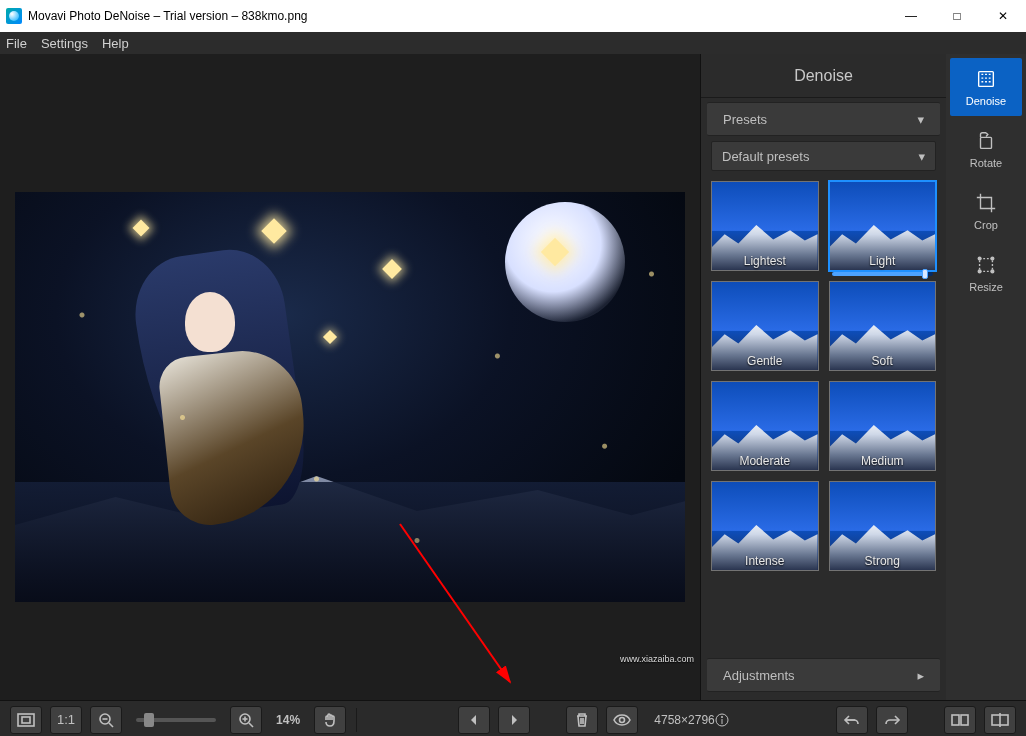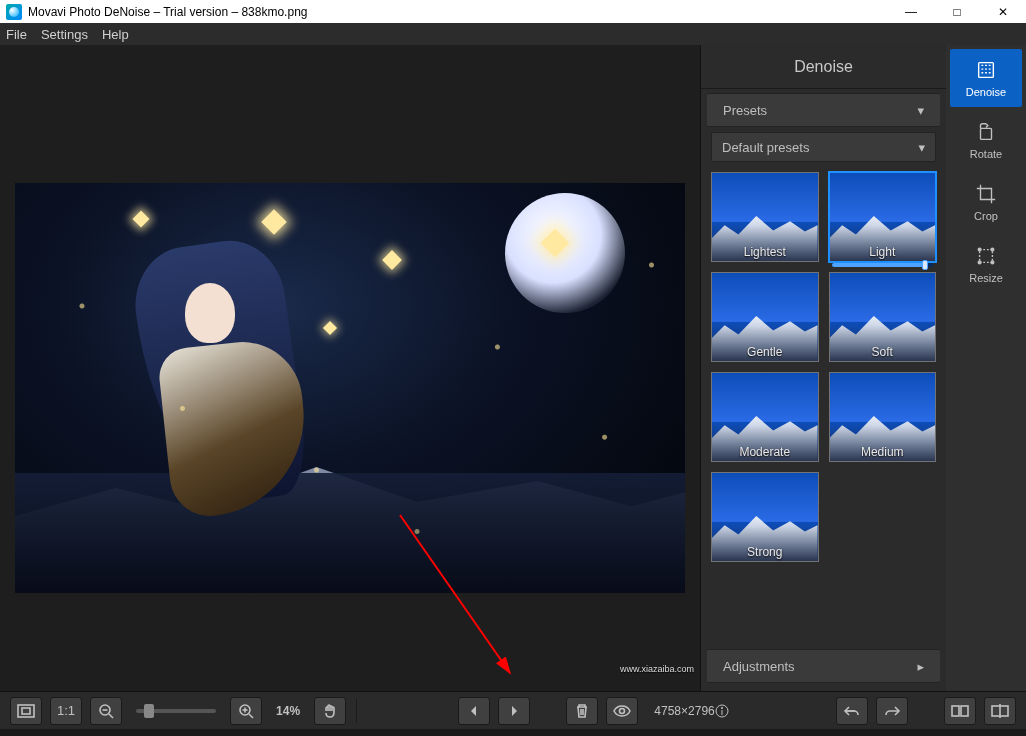--- a/index.html
+++ b/index.html
@@ -1,19 +1,19 @@
 <!DOCTYPE html>
 <html><head>
 <meta charset="utf-8">
 <style>
 * { box-sizing: border-box; margin: 0; padding: 0; font-family: "Segoe UI", Tahoma, sans-serif; }
 html, body { width: 1026px; height: 736px; overflow: hidden; background: #1a1a1a; }
 
 
-.titlebar { height: 23px; background: #fff; display: flex; align-items: center; padding-left: 6px; font-size: 12px; color: #000; }
+.titlebar { height: 32px; background: #fff; display: flex; align-items: center; padding-left: 6px; font-size: 12px; color: #000; }
 .titlebar .app-icon { width: 16px; height: 16px; margin-right: 6px; border-radius: 2px; background: linear-gradient(135deg,#0aa,#08f); position: relative; }
 .titlebar .app-icon::after{content:"";position:absolute;inset:3px;border-radius:50%;background:radial-gradient(circle at 30% 30%,#fff,#0af);}
 .titlebar .title-text { flex: 1; }
 .titlebar .win-btn { width: 46px; height: 30px; display:flex; align-items:center; justify-content:center; color:#000; font-size:12px; }
 
 
 .menubar { height: 22px; background: #2c2c2c; display:flex; align-items:center; padding-left:6px; gap:14px; font-family: "Courier New", monospace; font-size:13px; color:#d0d0d0; }
 .menubar .menu-item{cursor:pointer;}
 
 
@@ -74,21 +74,21 @@
 .bottombar{ height:38px; background:#2a2a2a; display:flex; align-items:center; padding:0 10px; gap:8px; border-top:1px solid #111;}
 .bb-btn{ min-width:32px; height:28px; background:#404040; border:1px solid #1a1a1a; border-radius:3px; display:flex; align-items:center; justify-content:center; color:#c0c0c0; cursor:pointer; font-size:13px; padding:0 6px;}
 .bb-btn svg{stroke:#c0c0c0;fill:none;stroke-width:1.6;}
 .bb-sep{width:1px;height:24px;background:#1a1a1a;margin:0 2px;}
 .zoom-slider{width:80px;height:4px;background:#555;border-radius:2px;position:relative;margin:0 6px;}
 .zoom-slider .knob{position:absolute;left:8px;top:-5px;width:10px;height:14px;background:#888;border-radius:2px;}
 .zoom-val{color:#c0c0c0;font-size:12px;min-width:36px;text-align:center;font-weight:bold;}
 .dims{color:#c0c0c0;font-size:12px;padding:0 8px;display:flex;align-items:center;}
 .spacer{flex:1;}
 .watermark{position:absolute;right:4px;bottom:42px;color:#fff;font-weight:bold;font-size:28px;letter-spacing:2px;text-shadow:0 0 4px #000,2px 2px 0 #000;-webkit-text-stroke:1px #000;}
-.watermark-sub{position:absolute;right:6px;bottom:17px;color:#ddd;font-size:9px;text-shadow:0 1px 1px #000;}
+.watermark-sub{position:absolute;right:6px;bottom:36px;color:#ddd;font-size:9px;text-shadow:0 1px 1px #000;}
 </style>
 </head>
 <body>
 
 <div class="titlebar">
   <div class="app-icon"></div>
   <div class="title-text">Movavi Photo DeNoise – Trial version – 838kmo.png</div>
   <div class="win-btn">―</div>
   <div class="win-btn">□</div>
   <div class="win-btn close">✕</div>
@@ -171,20 +171,25 @@
           <div class="lbl">Moderate</div>
         </div>
       <div class="preset">
           <div class="thumb"></div>
           <div class="mtn"></div>
           <div class="lbl">Medium</div>
         </div>
       <div class="preset">
           <div class="thumb"></div>
           <div class="mtn"></div>
+          <div class="lbl">Intense</div>
+        </div>
+      <div class="preset">
+          <div class="thumb"></div>
+          <div class="mtn"></div>
           <div class="lbl">Strong</div>
         </div>
     </div>
     <div class="section-header adjustments">
       <span>Adjustments</span>
       <span class="tri">▸</span>
     </div>
   </div>
 
   <div class="tool-sidebar">

